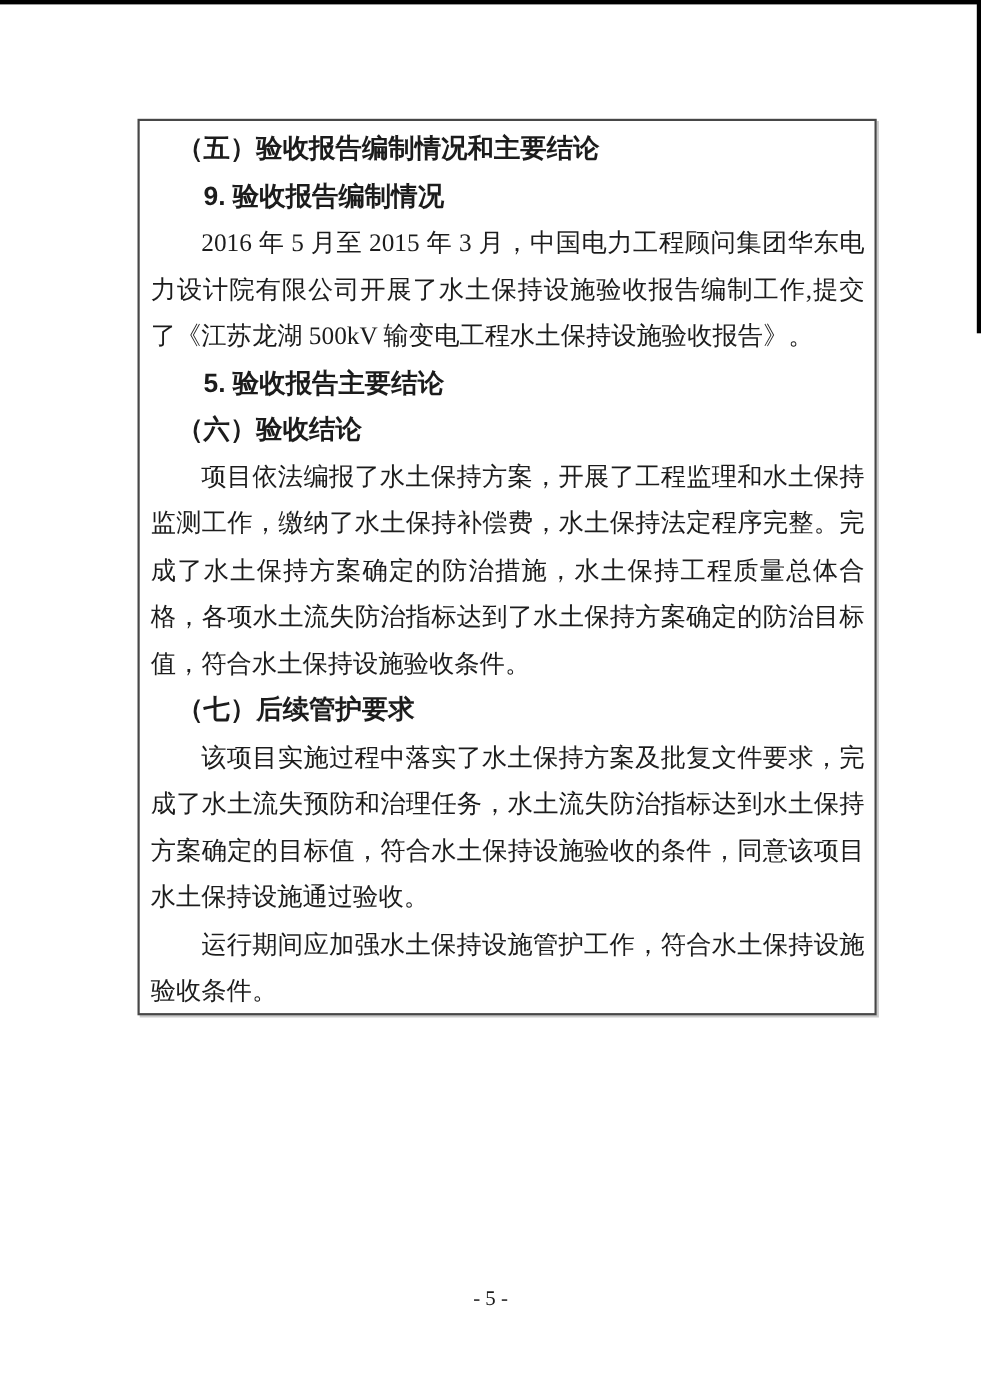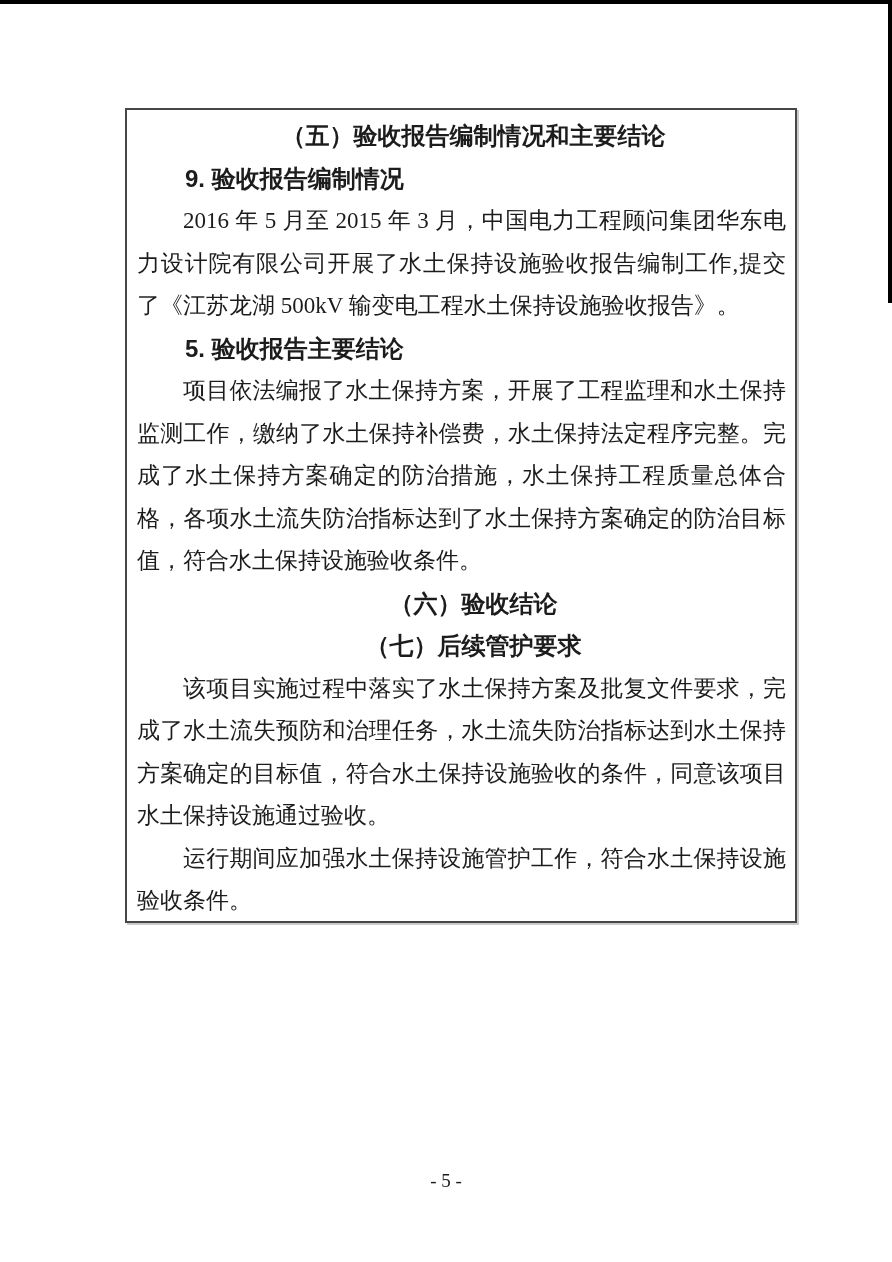--- a/index.html
+++ b/index.html
@@ -45,21 +45,21 @@
     margin: 0;
     font-size: 23px;
     line-height: 42.5px;
     text-align: justify;
   }
   .heading-paren {
     font-family: "Liberation Sans", sans-serif;
     font-weight: 700;
     font-size: 24px;
     text-indent: 1em;
-    text-align: center;
+    text-align: left;
     white-space: nowrap;
   }
   .heading-num {
     font-family: "Liberation Sans", sans-serif;
     font-weight: 700;
     font-size: 24px;
     text-indent: 2em;
     text-align: left;
     white-space: nowrap;
   }
@@ -82,20 +82,20 @@
 <body>
 
 <div class="scan-strip-top"></div>
 <div class="scan-strip-right"></div>
 
 <div class="content-box">
   <p class="block heading-paren">（五）验收报告编制情况和主要结论</p>
   <p class="block heading-num">9. 验收报告编制情况</p>
   <p class="block para">2016 年 5 月至 2015 年 3 月，中国电力工程顾问集团华东电力设计院有限公司开展了水土保持设施验收报告编制工作,提交了《江苏龙湖 500kV 输变电工程水土保持设施验收报告》。</p>
   <p class="block heading-num">5. 验收报告主要结论</p>
+  <p class="block heading-paren">（六）验收结论</p>
   <p class="block para">项目依法编报了水土保持方案，开展了工程监理和水土保持监测工作，缴纳了水土保持补偿费，水土保持法定程序完整。完成了水土保持方案确定的防治措施，水土保持工程质量总体合格，各项水土流失防治指标达到了水土保持方案确定的防治目标值，符合水土保持设施验收条件。</p>
-  <p class="block heading-paren">（六）验收结论</p>
   <p class="block heading-paren">（七）后续管护要求</p>
   <p class="block para">该项目实施过程中落实了水土保持方案及批复文件要求，完成了水土流失预防和治理任务，水土流失防治指标达到水土保持方案确定的目标值，符合水土保持设施验收的条件，同意该项目水土保持设施通过验收。</p>
   <p class="block para">运行期间应加强水土保持设施管护工作，符合水土保持设施验收条件。</p>
 </div>
 
 <div class="page-footer">- 5 -</div>
 
 </body></html>

